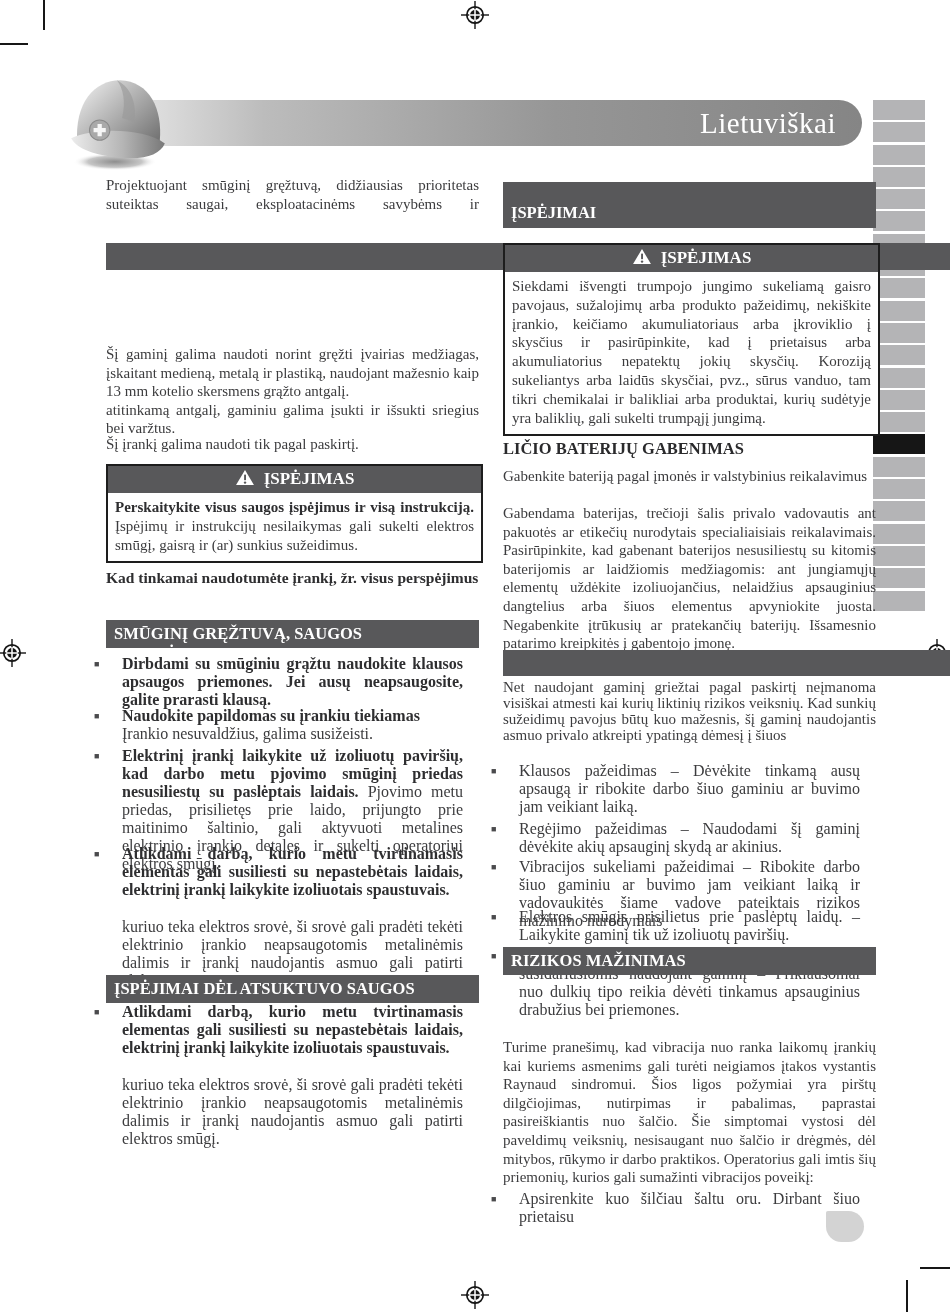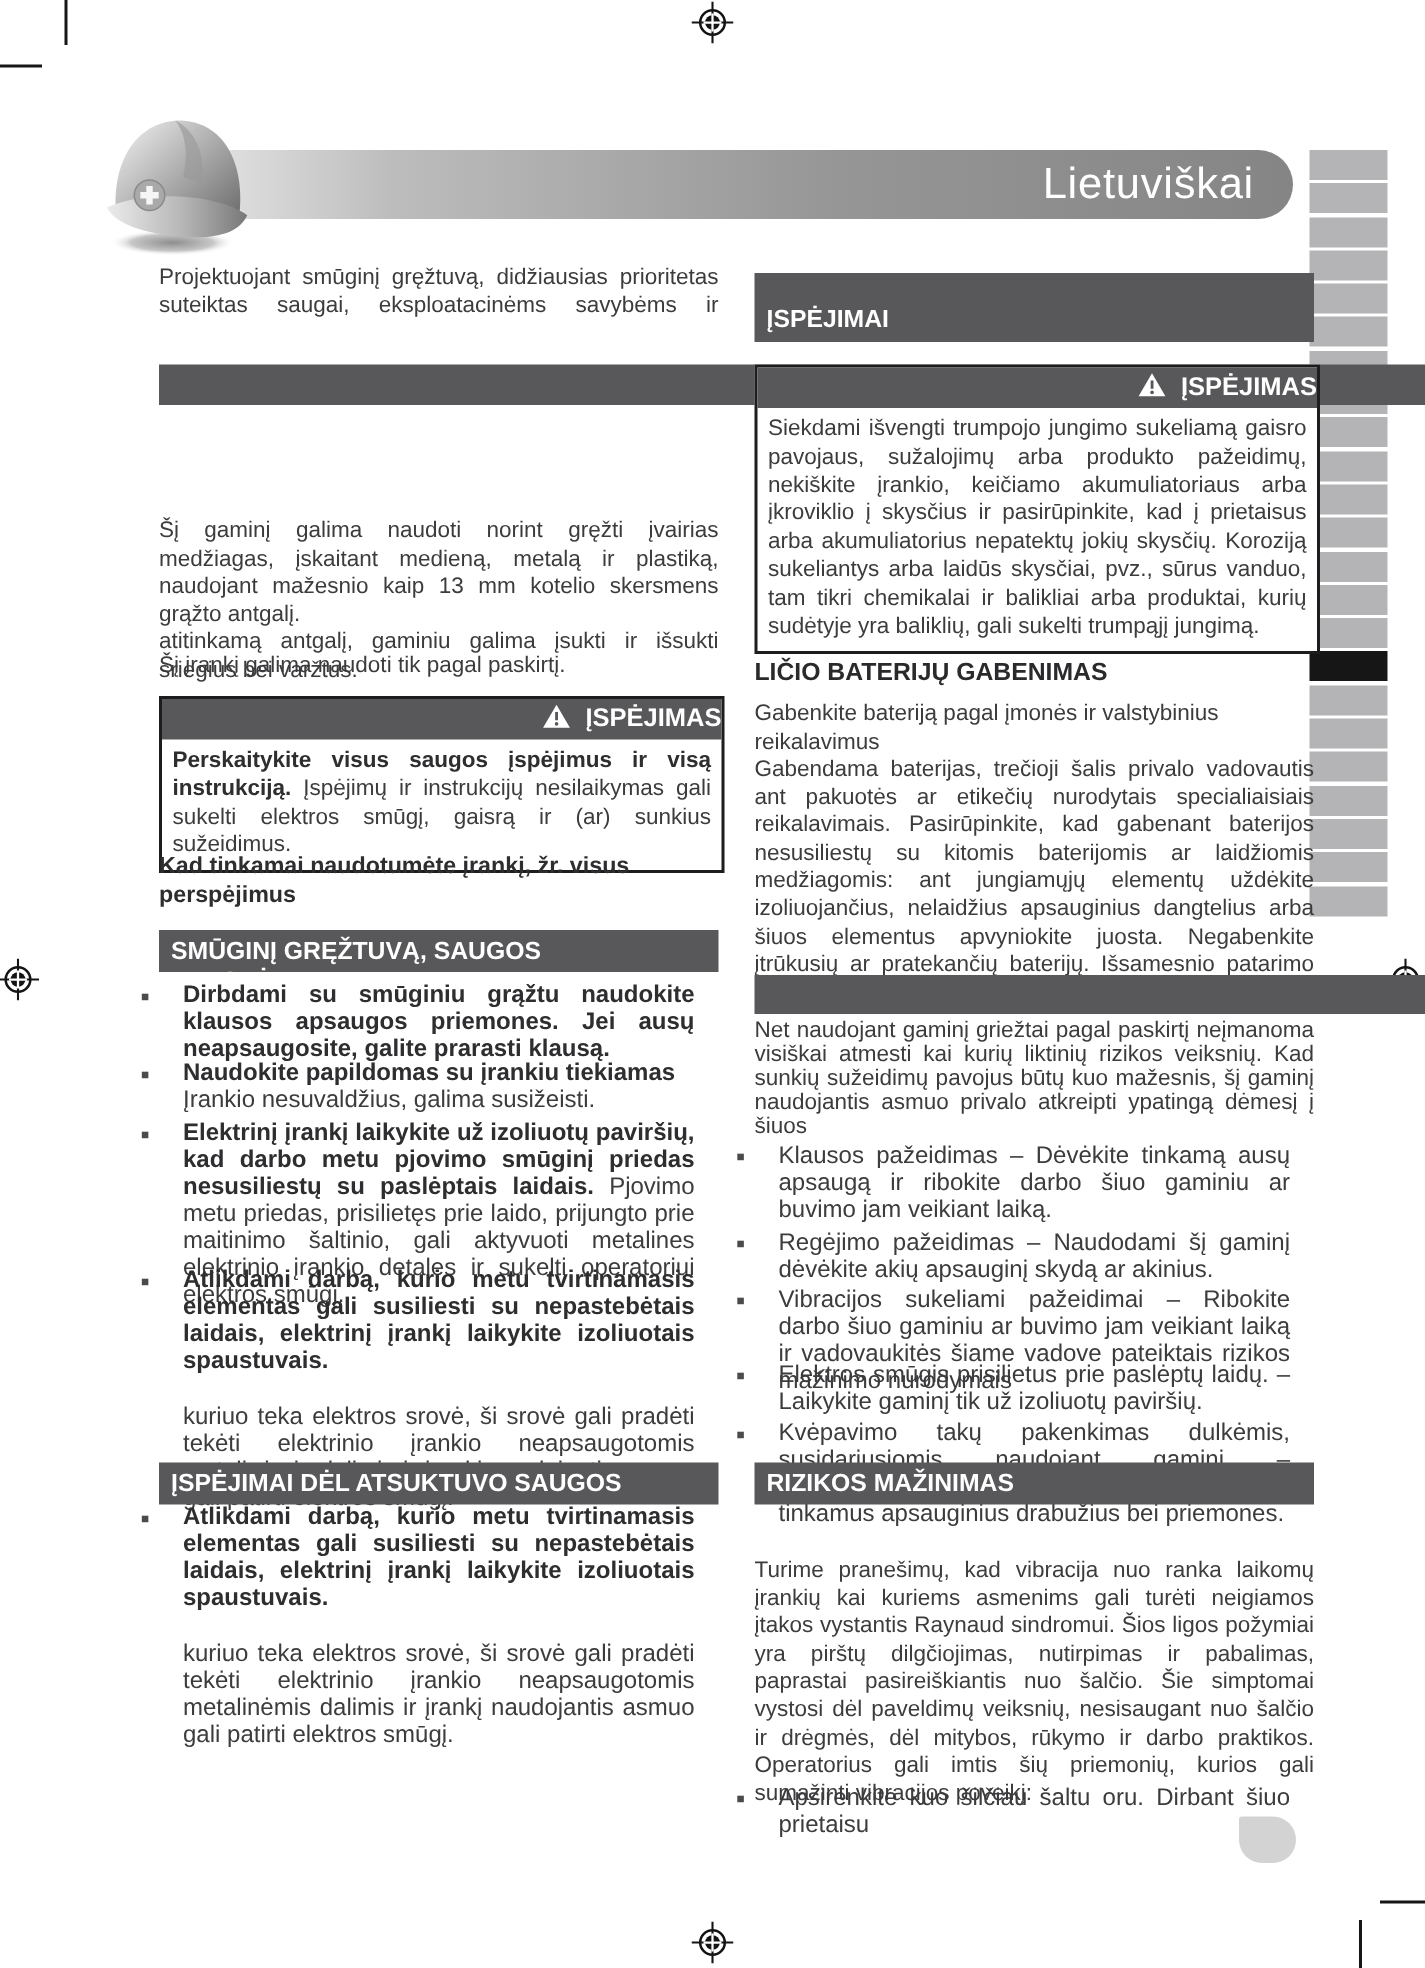--- a/index.html
+++ b/index.html
@@ -1,17 +1,17 @@
 <!DOCTYPE html>
 <html><head>
 <meta charset="utf-8">
 <style>
   html,body{margin:0;padding:0;background:#ffffff;}
   #page{position:relative;width:950px;height:1312px;background:#fff;overflow:hidden;
-        font-family:Liberation Sans, sans-serif;color:#3c3c3e;}
+        font-family:Liberation Serif, serif;color:#3c3c3e;}
   .abs{position:absolute;}
   
   .cropline{position:absolute;background:#161616;}
   .regmark{position:absolute;width:28px;height:28px;}
   
   #banner{left:95px;top:100px;width:767px;height:46px;border-radius:0 23px 23px 0;
           background:linear-gradient(to right,#f0f0f0 0%,#bcbcbc 22%,#969696 60%,#858585 100%);
           display:flex;align-items:center;justify-content:flex-end;padding-right:26px;box-sizing:border-box;}
   #banner .lang{color:#ffffff;font-size:29px;letter-spacing:.5px;}
   
@@ -19,21 +19,21 @@
   .lang-tab{width:52px;height:20px;background:#b4b4b6;margin-bottom:2.3px;}
   .lang-tab.active{background:#161616;}
   .block{position:absolute;width:373px;margin-left:16px;}
   .bar{background:#58585a;height:27px;width:100%;}
   .section-bar{background:#58585a;color:#fff;font-weight:bold;font-size:16.5px;
                padding:4px 8px;box-sizing:border-box;height:28px;line-height:20px;}
   .bold-note{font-weight:bold;color:#2e2e30;}
   b,strong{color:#2e2e30;}
   
   .warnbox{border:2px solid #1d1d1d;background:#fff;}
-  .wb-head{background:#58585a;color:#fff;font-weight:bold;font-size:17px;text-align:right;
+  .wb-head{background:#58585a;color:#fff;font-weight:bold;font-size:17px;text-align:center;
            padding:3px 0 4px 0;}
   .wb-head svg{vertical-align:-2px;margin-right:9px;}
   .wb-body{padding:5px 7px 7px 7px;text-align:justify;font-size:15px;line-height:18.8px;}
   
   .bullet{position:absolute;width:373px;display:flex;}
   .bullet .mark{flex:0 0 32px;font-size:9px;color:#4b4b4d;padding-top:4px;padding-left:4px;box-sizing:border-box;}
   .bullet .btext{flex:1;text-align:justify;}
   .bullet .centered{text-align:left;font-weight:normal;color:#3c3c3e;}
   .bullet .detached{margin-top:18.6px;font-weight:normal;color:#3c3c3e;}
   .warnings-tall-bar{background:#58585a;height:46px;display:flex;align-items:flex-end;
@@ -234,21 +234,21 @@
   </div>
   <div class="bullet" style="left:487px;top:908px;">
     <span class="mark">■</span>
     <span class="btext">Elektros smūgis prisilietus prie paslėptų laidų. – Laikykite gaminį tik už izoliuotų paviršių.</span>
   </div>
   <div class="bullet" style="left:487px;top:947px;">
     <span class="mark">■</span>
     <span class="btext">Kvėpavimo takų pakenkimas dulkėmis, susidariusiomis naudojant gaminį – Priklausomai nuo dulkių tipo reikia dėvėti tinkamus apsauginius drabužius bei priemones.</span>
   </div>
 
-  <div class="block section-bar" style="left:487px;top:975px;">RIZIKOS MAŽINIMAS</div>
+  <div class="block section-bar" style="left:487px;top:947px;">RIZIKOS MAŽINIMAS</div>
   <div class="block" style="left:487px;top:1038px;font-size:15px;line-height:18.6px;text-align:justify;">Turime pranešimų, kad vibracija nuo ranka laikomų įrankių kai kuriems asmenims gali turėti neigiamos įtakos vystantis Raynaud sindromui. Šios ligos požymiai yra pirštų dilgčiojimas, nutirpimas ir pabalimas, paprastai pasireiškiantis nuo šalčio. Šie simptomai vystosi dėl paveldimų veiksnių, nesisaugant nuo šalčio ir drėgmės, dėl mitybos, rūkymo ir darbo praktikos. Operatorius gali imtis šių priemonių, kurios gali sumažinti vibracijos poveikį:</div>
   <div class="bullet" style="left:487px;top:1190px;">
     <span class="mark">■</span>
     <span class="btext">Apsirenkite kuo šilčiau šaltu oru. Dirbant šiuo prietaisu</span>
   </div>
 
   <div id="corner-blob" class="abs"></div>
 
 </div>
 

